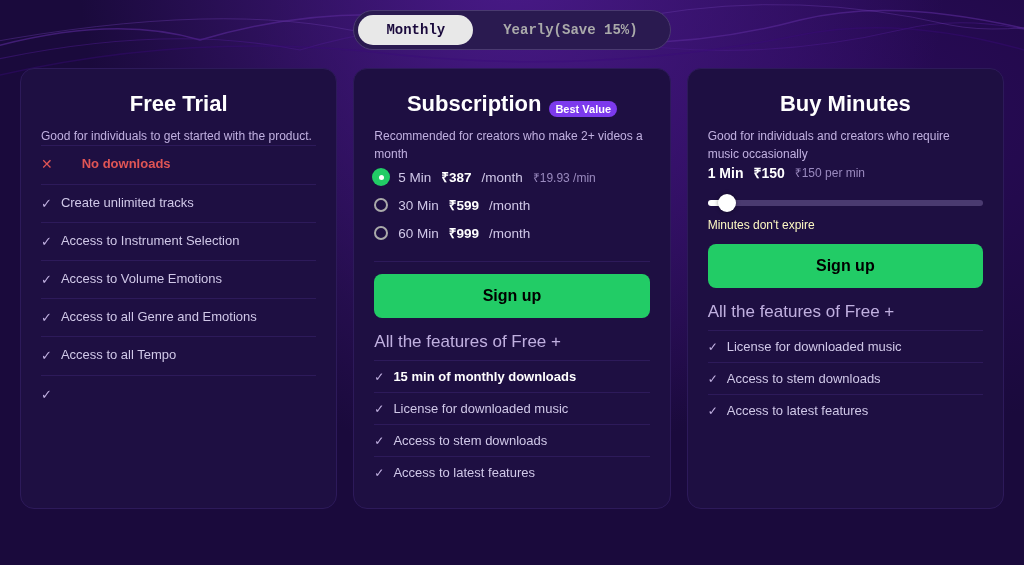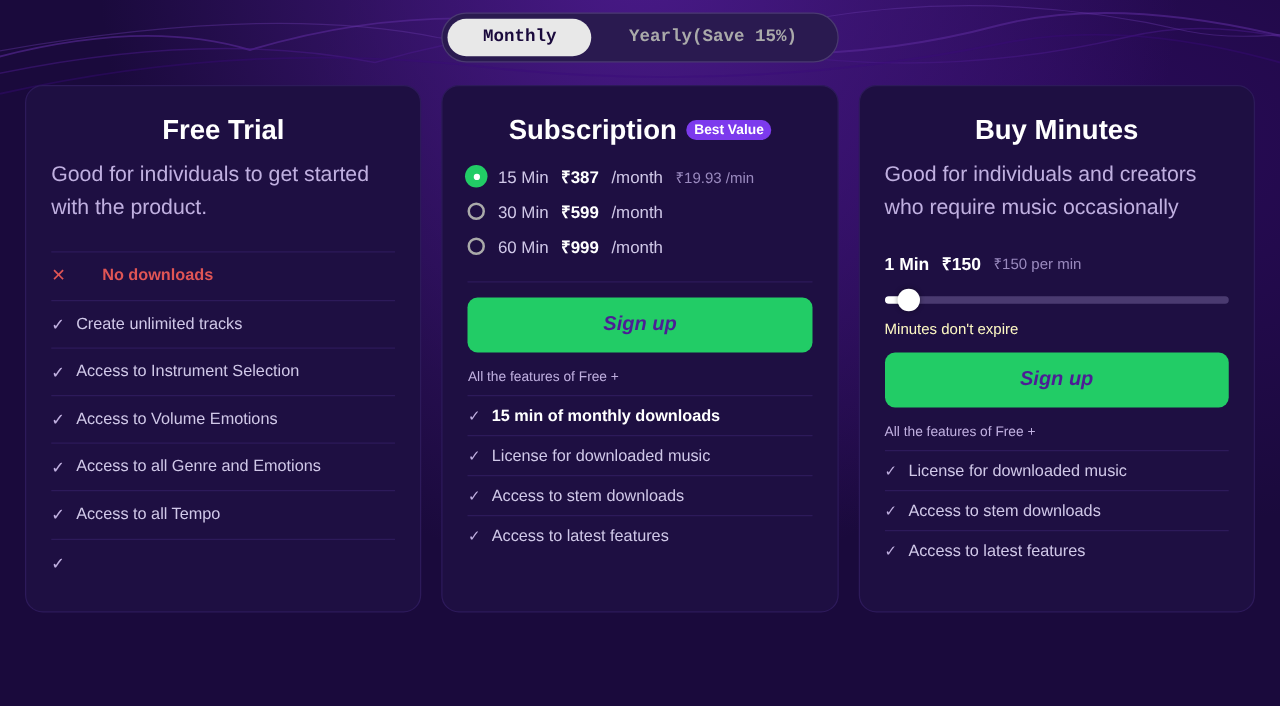--- a/index.html
+++ b/index.html
@@ -95,24 +95,24 @@
 
     .card-title {
       font-size: 22px;
       font-weight: 800;
       margin-bottom: 10px;
       text-align: center;
       color: white;
     }
 
     .card-subtitle {
-      font-size: 17px;
+      font-size: 12px;
       color: #c0b0e0;
       line-height: 1.5;
-      margin-bottom: 23px;
+      margin-bottom: 0;
     }
 
     
     .best-value-badge {
       display: inline-block;
       background: #7c3aed;
       color: white;
       font-size: 11px;
       font-weight: 600;
       padding: 2px 6px;
@@ -214,34 +214,33 @@
     .divider {
       height: 1px;
       background: #2d1a5a;
       margin: 12px 0;
     }
 
     
     .signup-btn {
       width: 100%;
       background: #22cc66;
-      color: #4c1d95;
+      color: #000000;
       font-size: 16px;
       font-weight: 700;
       border: none;
       border-radius: 8px;
       padding: 13px;
       cursor: pointer;
       margin-bottom: 14px;
-      font-style: italic;
     }
 
     
     .sub-features-title {
-      font-size: 11px;
+      font-size: 17px;
       color: #c0b0e0;
       margin-bottom: 8px;
     }
 
     .sub-feature-list {
       list-style: none;
       font-size: 13px;
       color: #d0c8e8;
     }
 
@@ -311,21 +310,21 @@
 
     .minutes-expire-note {
       font-size: 12px;
       color: #fef9c3;
       margin-bottom: 12px;
     }
 
     
     .card-title-row {
       display: flex;
-      align-items: center;
+      align-items: flex-end;
       justify-content: center;
       margin-bottom: 10px;
     }
 
     .bold-feature {
       font-weight: 700;
       color: white;
     }
   </style>
 </head>
@@ -384,25 +383,26 @@
           <span class="icon-check">✓</span>
         </li>
       </ul>
     </div>
 
     <div class="card">
       <div class="card-title-row">
         <span class="card-title" style="margin-bottom:0;text-align:left;">Subscription</span>
         <span class="best-value-badge">Best Value</span>
       </div>
+      <div class="card-subtitle">Recommended for creators who make 2+ videos a month</div>
 
       <div class="pricing-options">
         <div class="pricing-option">
           <div class="radio-dot selected"></div>
-          <span class="price-label">15 Min</span>
+          <span class="price-label">5 Min</span>
           <span class="price-main">₹387</span>
           <span class="price-label">/month</span>
           <span class="price-per-min">₹19.93 /min</span>
         </div>
         <div class="pricing-option">
           <div class="radio-dot"></div>
           <span class="price-label">30 Min</span>
           <span class="price-main">₹599</span>
           <span class="price-label">/month</span>
         </div>

